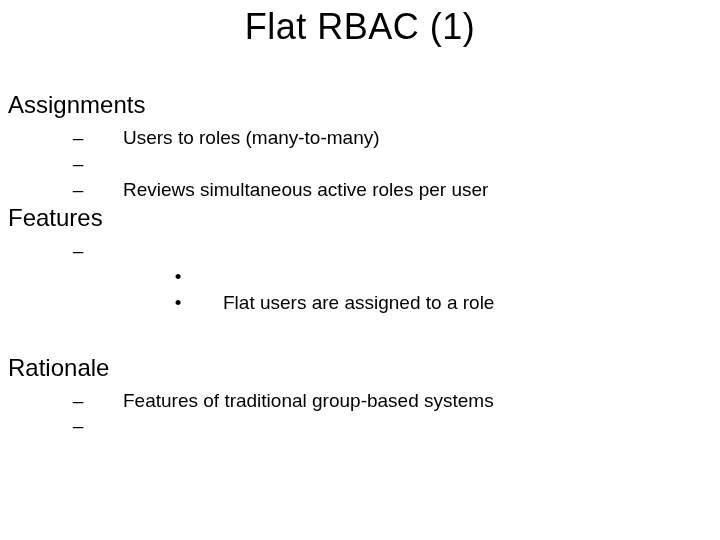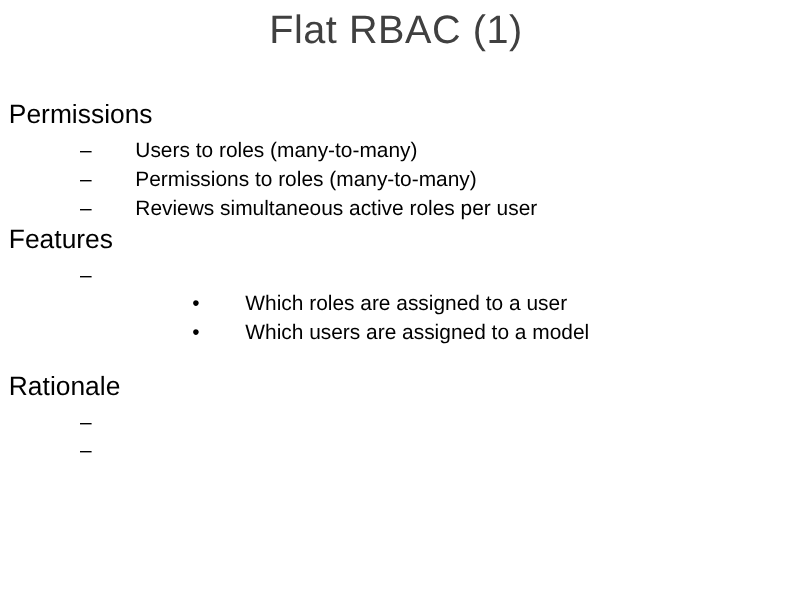--- a/index.html
+++ b/index.html
@@ -19,36 +19,36 @@
     box-sizing: border-box;
   }
   .title {
     position: absolute;
     top: 6px;
     left: 0;
     width: 720px;
     text-align: center;
     font-size: 36px;
     font-weight: 400;
-    color: #404040;
+    color: #000000;
     letter-spacing: 0.5px;
   }
   .body {
     position: absolute;
     top: 90px;
     left: 8px;
     width: 700px;
     line-height: 1.25;
   }
   .section-heading {
     font-size: 24px;
     margin: 0 0 6px 0;
   }
   .section-heading.spaced {
-    margin-top: 22px;
+    margin-top: 38px;
   }
   .dash-row {
     display: flex;
     align-items: baseline;
     font-size: 19px;
     margin: 2px 0;
   }
   .dash-bullet {
     width: 30px;
     text-align: center;
@@ -77,50 +77,49 @@
 </style>
 </head>
 <body>
 
 <div class="slide">
 
   <div class="title">Flat RBAC (1)</div>
 
   <div class="body">
 
-    <div class="section-heading">Permissions</div>
+    <div class="section-heading">Assignments</div>
     <div class="dash-row">
       <div class="dash-bullet">–</div>
       <div class="dash-text">Users to roles (many-to-many)</div>
     </div>
     <div class="dash-row">
       <div class="dash-bullet">–</div>
-      <div class="dash-text">Permissions to roles (many-to-many)</div>
     </div>
     <div class="dash-row">
       <div class="dash-bullet">–</div>
       <div class="dash-text">Reviews simultaneous active roles per user</div>
     </div>
 
     <div class="section-heading">Features</div>
     <div class="dash-row">
       <div class="dash-bullet">–</div>
     </div>
     <div class="dot-row">
       <div class="dot-bullet">•</div>
-      <div class="dot-text">Which roles are assigned to a user</div>
     </div>
     <div class="dot-row">
       <div class="dot-bullet">•</div>
-      <div class="dot-text">Which users are assigned to a model</div>
+      <div class="dot-text">Flat users are assigned to a role</div>
     </div>
 
     <div class="section-heading spaced">Rationale</div>
     <div class="dash-row">
       <div class="dash-bullet">–</div>
+      <div class="dash-text">Features of traditional group-based systems</div>
     </div>
     <div class="dash-row">
       <div class="dash-bullet">–</div>
     </div>
 
   </div>
 
 </div>
 
 </body></html>

